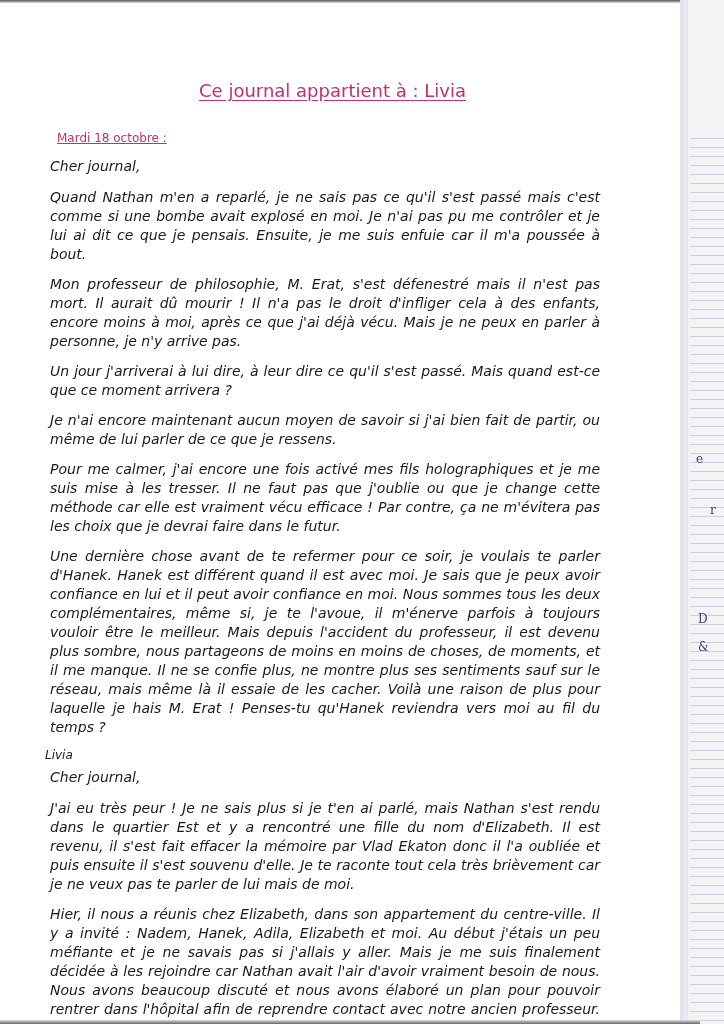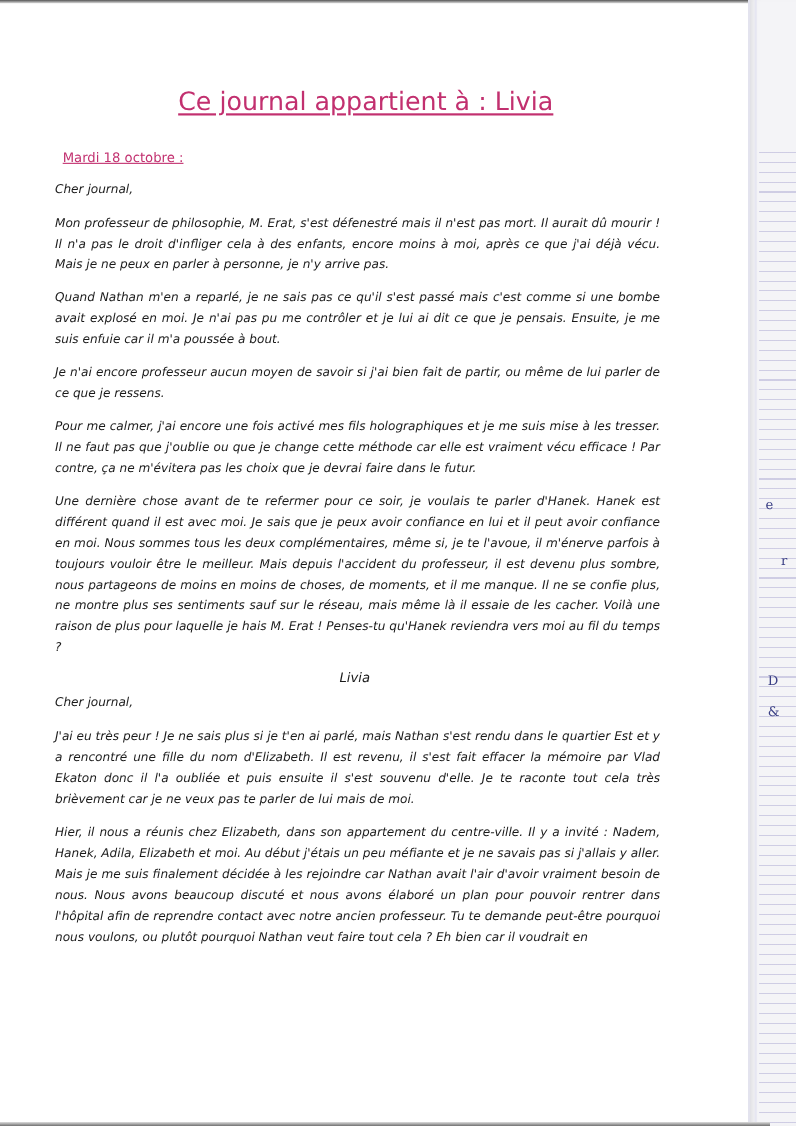--- a/index.html
+++ b/index.html
@@ -32,36 +32,36 @@
       position: absolute; left: 4px; top: 0; bottom: 0; width: 2px; background: #e6e6f2;
     }
     .scribble {
       position: absolute; color: #3a3f85; font-family: "DejaVu Serif", serif; font-size: 12px;
     }
     .page {
       position: absolute; left: 45px; top: 80px; width: 555px;
       color: #1a1a1a;
     }
     .title {
-      text-align: center; color: #c2306f; font-size: 23px;
+      text-align: center; color: #c2306f; font-size: 18px;
       text-decoration: underline; text-underline-offset: 3px;
       margin: 0 0 30px 0; padding-left: 20px;
     }
     .date {
       color: #c2306f; font-size: 12px; text-decoration: underline;
       margin: 0 0 12px 12px;
     }
     .date.second { margin-left: 2px; }
     .p {
-      font-style: italic; font-size: 11px; line-height: 19px;
+      font-style: italic; font-size: 14px; line-height: 19px;
       margin: 0 0 11px 5px; text-align: justify;
     }
     .greet { margin-bottom: 12px; }
     .signature {
-      font-style: italic; font-size: 12px; text-align: center;
+      font-style: italic; font-size: 12px; text-align: left;
       margin: 2px 0 6px 0;
     }
   </style>
 </head>
 <body>
 
 <div class="top-edge"></div>
 
 <div class="notebook">
   <div class="margin-line"></div>
@@ -71,23 +71,24 @@
   <span class="scribble" style="left:16px; top:612px;">D</span>
   <span class="scribble" style="left:16px; top:640px;">&amp;</span>
 </div>
 
 <div class="page">
   <div class="title">Ce journal appartient à : Livia</div>
 
   <section>
     <div class="date">Mardi 18 octobre :</div>
     <p class="p greet">Cher journal,</p>
+    <p class="p">Quand Nathan m'en a reparlé, je ne sais pas ce qu'il s'est passé mais c'est comme si une bombe avait explosé en moi. Je n'ai pas pu me contrôler et je lui ai dit ce que je pensais. Ensuite, je me suis enfuie car il m'a poussée à bout.</p>
     <p class="p">Mon professeur de philosophie, M. Erat, s'est défenestré mais il n'est pas mort. Il aurait dû mourir ! Il n'a pas le droit d'infliger cela à des enfants, encore moins à moi, après ce que j'ai déjà vécu. Mais je ne peux en parler à personne, je n'y arrive pas.</p>
-    <p class="p">Quand Nathan m'en a reparlé, je ne sais pas ce qu'il s'est passé mais c'est comme si une bombe avait explosé en moi. Je n'ai pas pu me contrôler et je lui ai dit ce que je pensais. Ensuite, je me suis enfuie car il m'a poussée à bout.</p>
-    <p class="p">Je n'ai encore professeur aucun moyen de savoir si j'ai bien fait de partir, ou même de lui parler de ce que je ressens.</p>
+    <p class="p">Un jour j'arriverai à lui dire, à leur dire ce qu'il s'est passé. Mais quand est-ce que ce moment arrivera ?</p>
+    <p class="p">Je n'ai encore maintenant aucun moyen de savoir si j'ai bien fait de partir, ou même de lui parler de ce que je ressens.</p>
     <p class="p">Pour me calmer, j'ai encore une fois activé mes fils holographiques et je me suis mise à les tresser. Il ne faut pas que j'oublie ou que je change cette méthode car elle est vraiment vécu efficace ! Par contre, ça ne m'évitera pas les choix que je devrai faire dans le futur.</p>
     <p class="p">Une dernière chose avant de te refermer pour ce soir, je voulais te parler d'Hanek. Hanek est différent quand il est avec moi. Je sais que je peux avoir confiance en lui et il peut avoir confiance en moi. Nous sommes tous les deux complémentaires, même si, je te l'avoue, il m'énerve parfois à toujours vouloir être le meilleur. Mais depuis l'accident du professeur, il est devenu plus sombre, nous partageons de moins en moins de choses, de moments, et il me manque. Il ne se confie plus, ne montre plus ses sentiments sauf sur le réseau, mais même là il essaie de les cacher. Voilà une raison de plus pour laquelle je hais M. Erat ! Penses-tu qu'Hanek reviendra vers moi au fil du temps ?</p>
     <div class="signature">Livia</div>
   </section>
 
   <section>
     <p class="p greet">Cher journal,</p>
     <p class="p">J'ai eu très peur ! Je ne sais plus si je t'en ai parlé, mais Nathan s'est rendu dans le quartier Est et y a rencontré une fille du nom d'Elizabeth. Il est revenu, il s'est fait effacer la mémoire par Vlad Ekaton donc il l'a oubliée et puis ensuite il s'est souvenu d'elle. Je te raconte tout cela très brièvement car je ne veux pas te parler de lui mais de moi.</p>
     <p class="p">Hier, il nous a réunis chez Elizabeth, dans son appartement du centre-ville. Il y a invité : Nadem, Hanek, Adila, Elizabeth et moi. Au début j'étais un peu méfiante et je ne savais pas si j'allais y aller. Mais je me suis finalement décidée à les rejoindre car Nathan avait l'air d'avoir vraiment besoin de nous. Nous avons beaucoup discuté et nous avons élaboré un plan pour pouvoir rentrer dans l'hôpital afin de reprendre contact avec notre ancien professeur. Tu te demande peut-être pourquoi nous voulons, ou plutôt pourquoi Nathan veut faire tout cela ? Eh bien car il voudrait en</p>
   </section>

